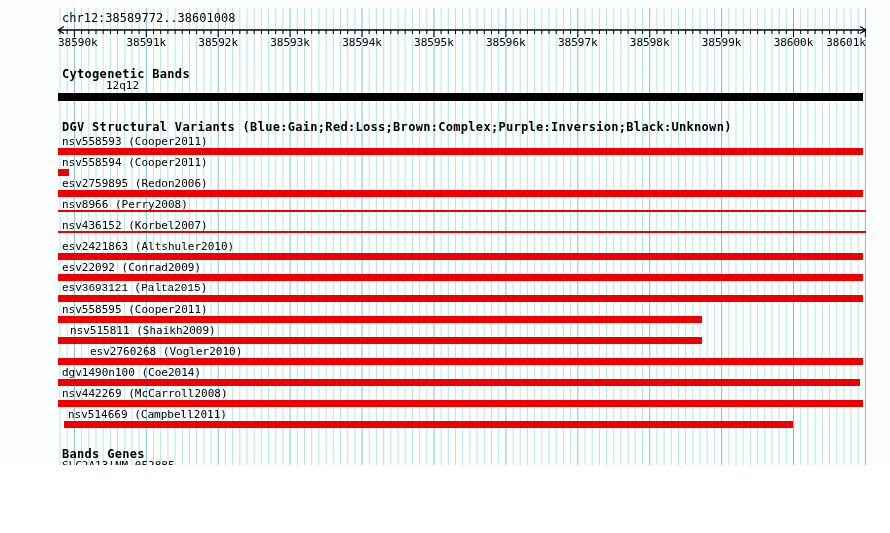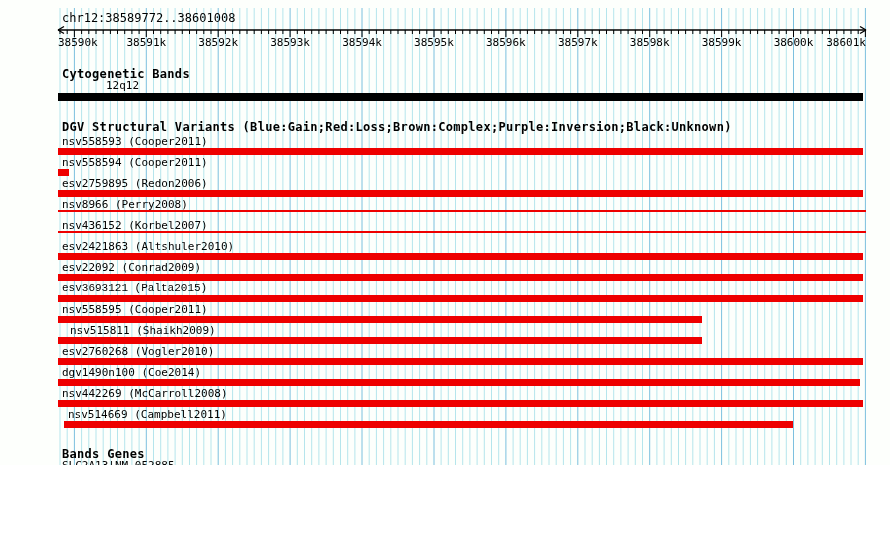--- a/index.html
+++ b/index.html
@@ -296,21 +296,21 @@
       <div class="txt" style="left: 62px; top: 241px;">esv2421863 (Altshuler2010)</div>
       <div class="bar" style="left: 58px; top: 253px; width: 805px; height: 7px; background: rgb(238, 0, 0);"></div>
       <div class="txt" style="left: 62px; top: 262px;">esv22092 (Conrad2009)</div>
       <div class="bar" style="left: 58px; top: 274px; width: 805px; height: 7px; background: rgb(238, 0, 0);"></div>
       <div class="txt" style="left: 62px; top: 283px; font-family: Liberation Mono, monospace;">esv3693121 (Palta2015)</div>
       <div class="bar" style="left: 58px; top: 295px; width: 805px; height: 7px; background: rgb(238, 0, 0);"></div>
       <div class="txt" style="left: 62px; top: 304px;">nsv558595 (Cooper2011)</div>
       <div class="bar" style="left: 58px; top: 316px; width: 644px; height: 7px; background: rgb(238, 0, 0);"></div>
       <div class="txt" style="left: 62px; top: 325px; padding-left: 8px;">nsv515811 (Shaikh2009)</div>
       <div class="bar" style="left: 58px; top: 337px; width: 644px; height: 7px; background: rgb(238, 0, 0);"></div>
-      <div class="txt" style="left: 62px; top: 346px;">esv2760268 (Vogler2010)</div>
+      <div class="txt" style="left: 62px; top: 346px; padding-left: 28px;">esv2760268 (Vogler2010)</div>
       <div class="bar" style="left: 58px; top: 358px; width: 805px; height: 7px; background: rgb(238, 0, 0);"></div>
       <div class="txt" style="left: 62px; top: 367px;">dgv1490n100 (Coe2014)</div>
       <div class="bar" style="left: 58px; top: 379px; width: 802px; height: 7px; background: rgb(238, 0, 0);"></div>
       <div class="txt" style="left: 62px; top: 388px;">nsv442269 (McCarroll2008)</div>
       <div class="bar" style="left: 58px; top: 400px; width: 805px; height: 7px; background: rgb(238, 0, 0);"></div>
       <div class="txt" style="left: 68px; top: 409px;">nsv514669 (Campbell2011)</div>
       <div class="bar" style="left: 64px; top: 421px; width: 729px; height: 7px; background: rgb(238, 0, 0);"></div>
     </div>
 
   <div class="txt hdr" style="left:62px;top:448px;">Bands Genes</div>

